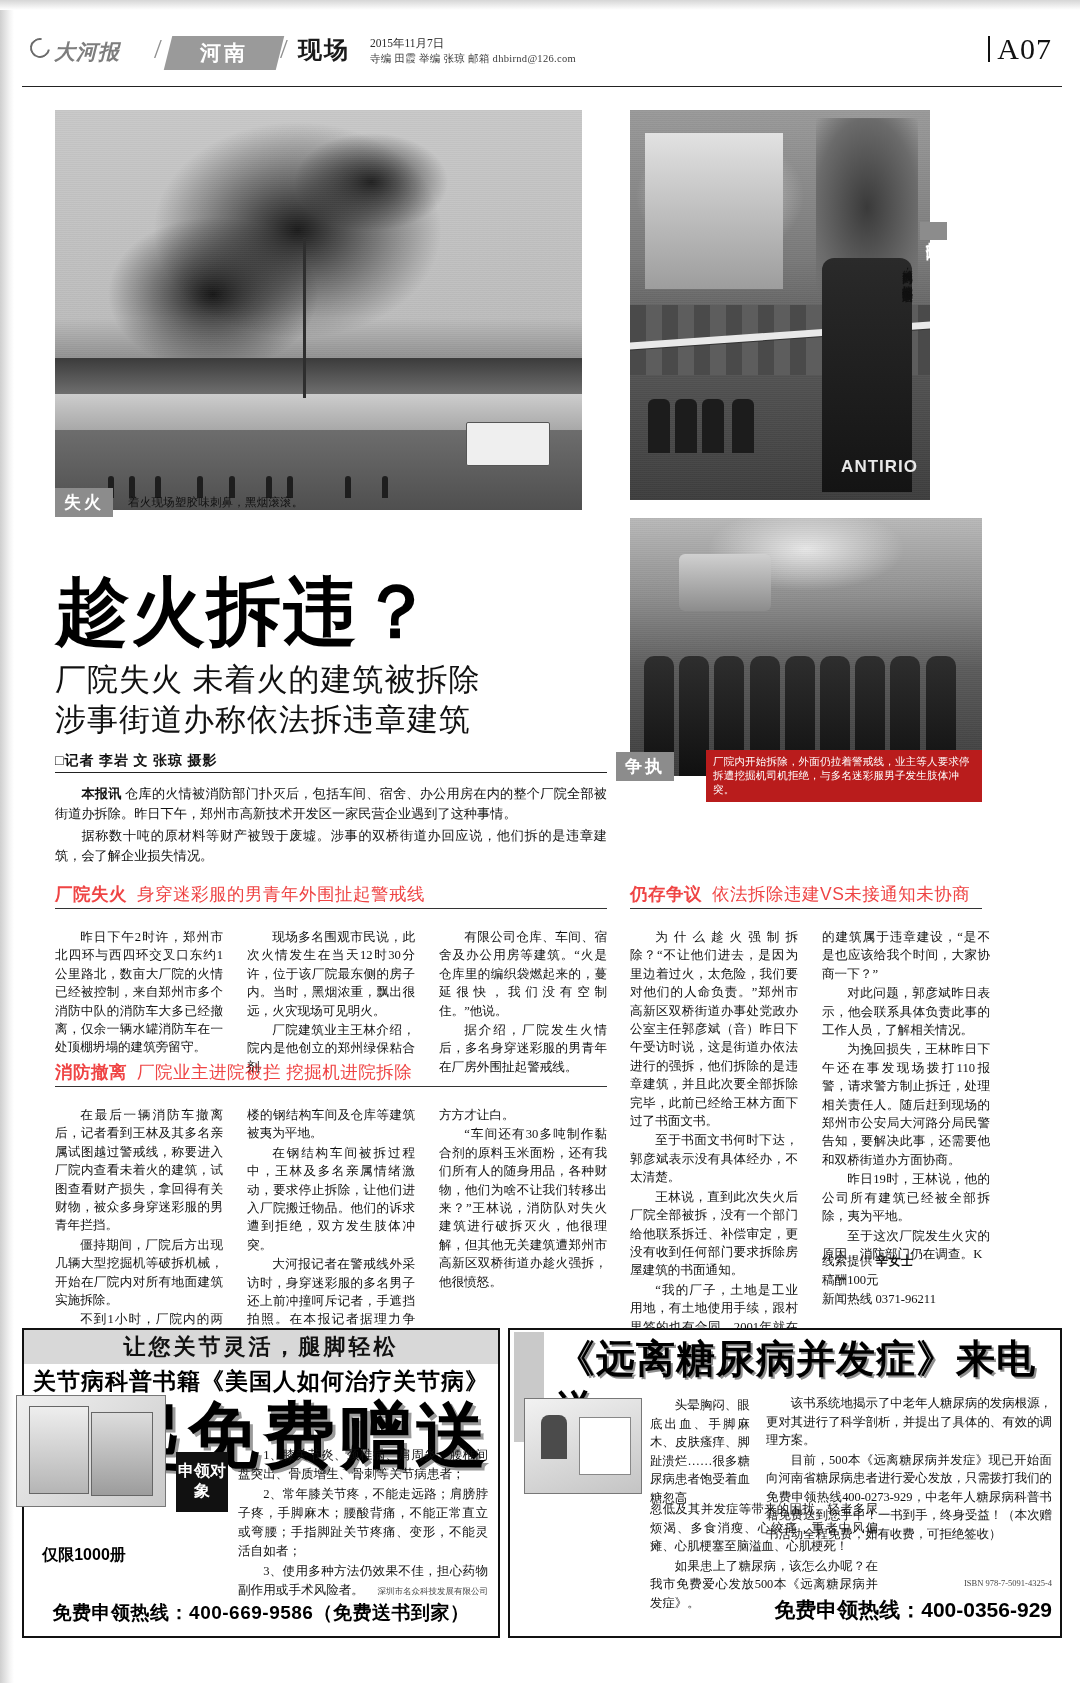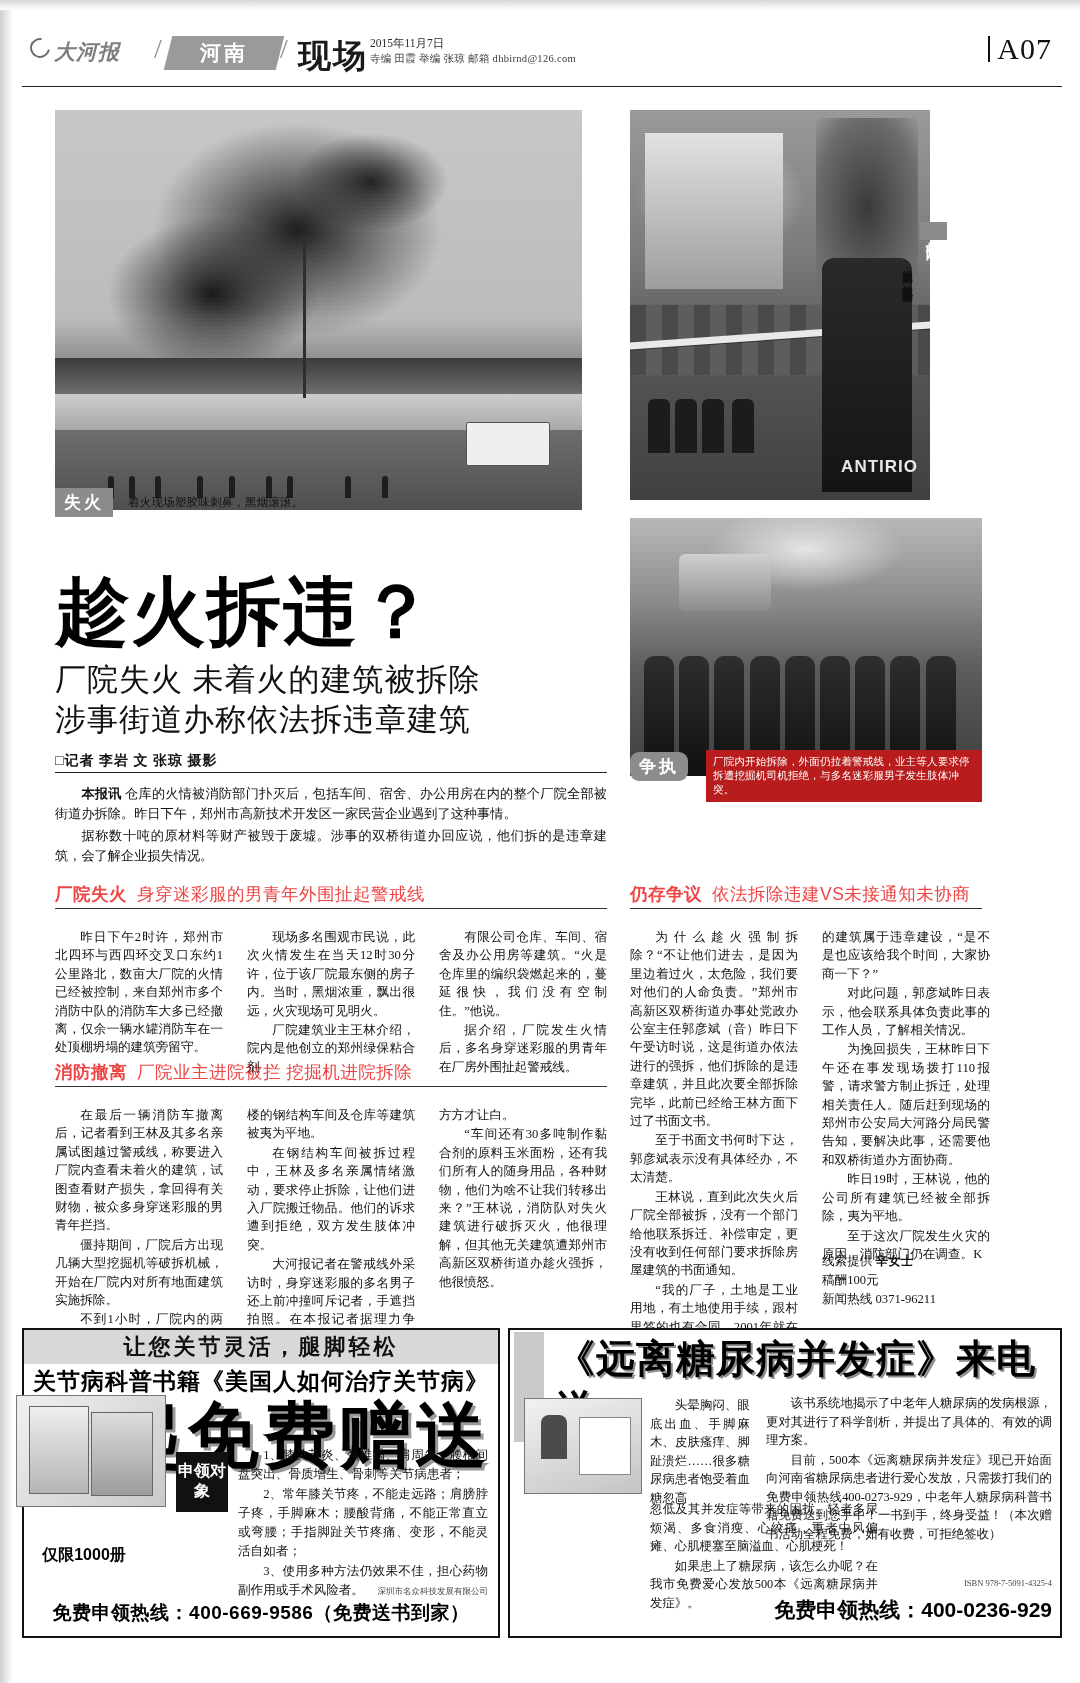--- a/index.html
+++ b/index.html
@@ -24,21 +24,21 @@
   .mh-logo .swirl { width:20px; height:20px; border:2.5px solid #6b6b6b; border-radius:50%;
                     border-right-color:transparent; margin-right:4px; transform:rotate(-35deg);}
   .mh-logo .cn { font-family:"Liberation Serif",serif; font-weight:700; font-size:21px;
                  color:#7d7d7d; letter-spacing:1px; font-style:italic; }
   .slash { position:absolute; font-size:28px; color:#8f8f8f; font-weight:300; }
   .mh-prov { position:absolute; left:146px; top:2px; width:112px; height:34px;
              background:#9a9a9a; transform:skewX(-14deg); }
   .mh-prov span { display:block; transform:skewX(14deg); color:#fff; font-size:21px;
                   font-weight:700; text-align:center; line-height:34px; letter-spacing:3px;
                   font-family:"Liberation Serif",serif; }
-  .mh-sec { position:absolute; left:276px; top:0px; font-size:33px; font-weight:700;
+  .mh-sec { position:absolute; left:276px; top:0px; font-size:24px; font-weight:700;
             letter-spacing:2px; color:#1a1a1a; font-family:"Liberation Serif",serif; }
   .mh-sep1 { left:132px; top:-1px; }
   .mh-sep2 { left:258px; top:-1px; }
   .mh-meta { position:absolute; left:348px; top:2px; font-size:11.5px; color:#2b2b2b; line-height:15px; }
   .mh-meta .l2 { font-size:10.5px; color:#3a3a3a; letter-spacing:.3px; }
   .mh-page { position:absolute; right:10px; top:-2px; font-size:30px; font-weight:400;
              font-family:"Liberation Serif",serif; color:#111; letter-spacing:1px; }
   .mh-page .bar { display:inline-block; width:2px; height:26px; background:#111;
                   vertical-align:-3px; margin-right:7px; }
   .mh-rule { position:absolute; left:22px; top:86px; width:1040px; height:1px; background:#222; }
@@ -277,21 +277,21 @@
     <div class="crowdfig" style="left:4%"></div>
     <div class="crowdfig" style="left:14%"></div>
     <div class="crowdfig" style="left:24%"></div>
     <div class="crowdfig" style="left:34%"></div>
     <div class="crowdfig" style="left:44%"></div>
     <div class="crowdfig" style="left:54%"></div>
     <div class="crowdfig" style="left:64%"></div>
     <div class="crowdfig" style="left:74%"></div>
     <div class="crowdfig" style="left:84%"></div>
   </div>
-  <div class="plabel" style="left:630px; top:752px;border-radius:9px;">争执</div>
+  <div class="plabel" style="left:616px; top:752px;">争执</div>
   <div class="capbox" style="left:706px; top:750px; width:276px;">厂院内开始拆除，外面仍拉着警戒线，业主等人要求停拆遭挖掘机司机拒绝，与多名迷彩服男子发生肢体冲突。</div>
 
   <div class="hl-main">趁火拆违？</div>
   <div class="hl-sub1">厂院失火  未着火的建筑被拆除</div>
   <div class="hl-sub2">涉事街道办称依法拆违章建筑</div>
   <div class="byline">□记者 李岩 文 张琼 摄影</div>
   <div class="byline-rule"></div>
 
   <div class="lead">
     <p><b>本报讯</b> <span>仓库的火情被消防部门扑灭后，包括车间、宿舍、办公用房在内的整个厂院全部被街道办拆除。昨日下午，郑州市高新技术开发区一家民营企业遇到了这种事情。</span></p>
@@ -396,15 +396,15 @@
   <div class="adb-col2">
     <p style="text-indent:0">忽低及其并发症等带来的困扰。轻者多尿烦渴、多食消瘦、心绞痛，重者中风偏瘫、心肌梗塞至脑溢血、心肌梗死！</p>
     <p>如果患上了糖尿病，该怎么办呢？在我市免费爱心发放500本《远离糖尿病并发症》。</p>
   </div>
   <div class="adb-col3">
     <p>该书系统地揭示了中老年人糖尿病的发病根源，更对其进行了科学剖析，并提出了具体的、有效的调理方案。</p>
     <p>目前，500本《远离糖尿病并发症》现已开始面向河南省糖尿病患者进行爱心发放，只需拨打我们的免费申领热线400-0273-929，中老年人糖尿病科普书籍免费送到您手中！一书到手，终身受益！（本次赠书活动全程免费，如有收费，可拒绝签收）</p>
   </div>
   <div class="adb-isbn">ISBN 978-7-5091-4325-4</div>
   <div class="adb-hotline">
-    <span>免费申领热线：</span><span>400-0236-929</span>
+    <span>免费申领热线：</span><span>400-0356-929</span>
   </div>
 </div>
 
 </body></html>

